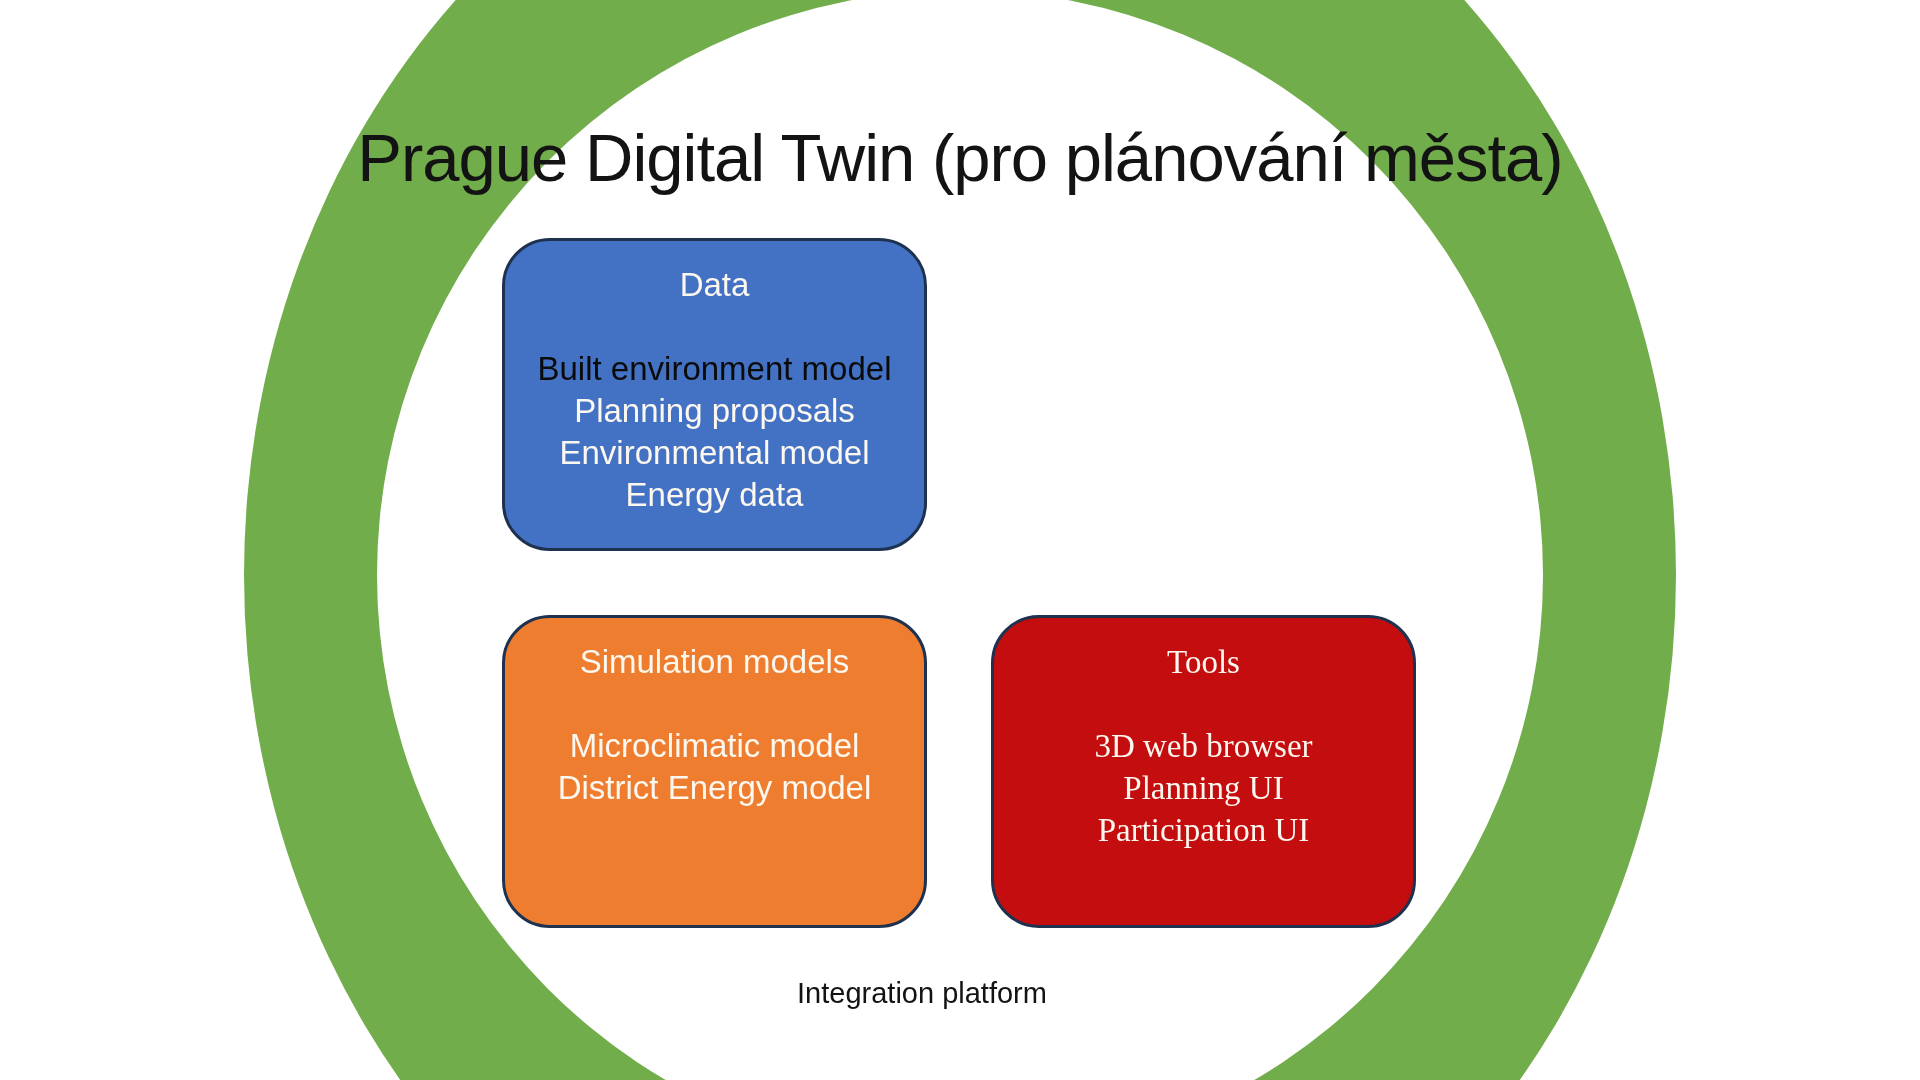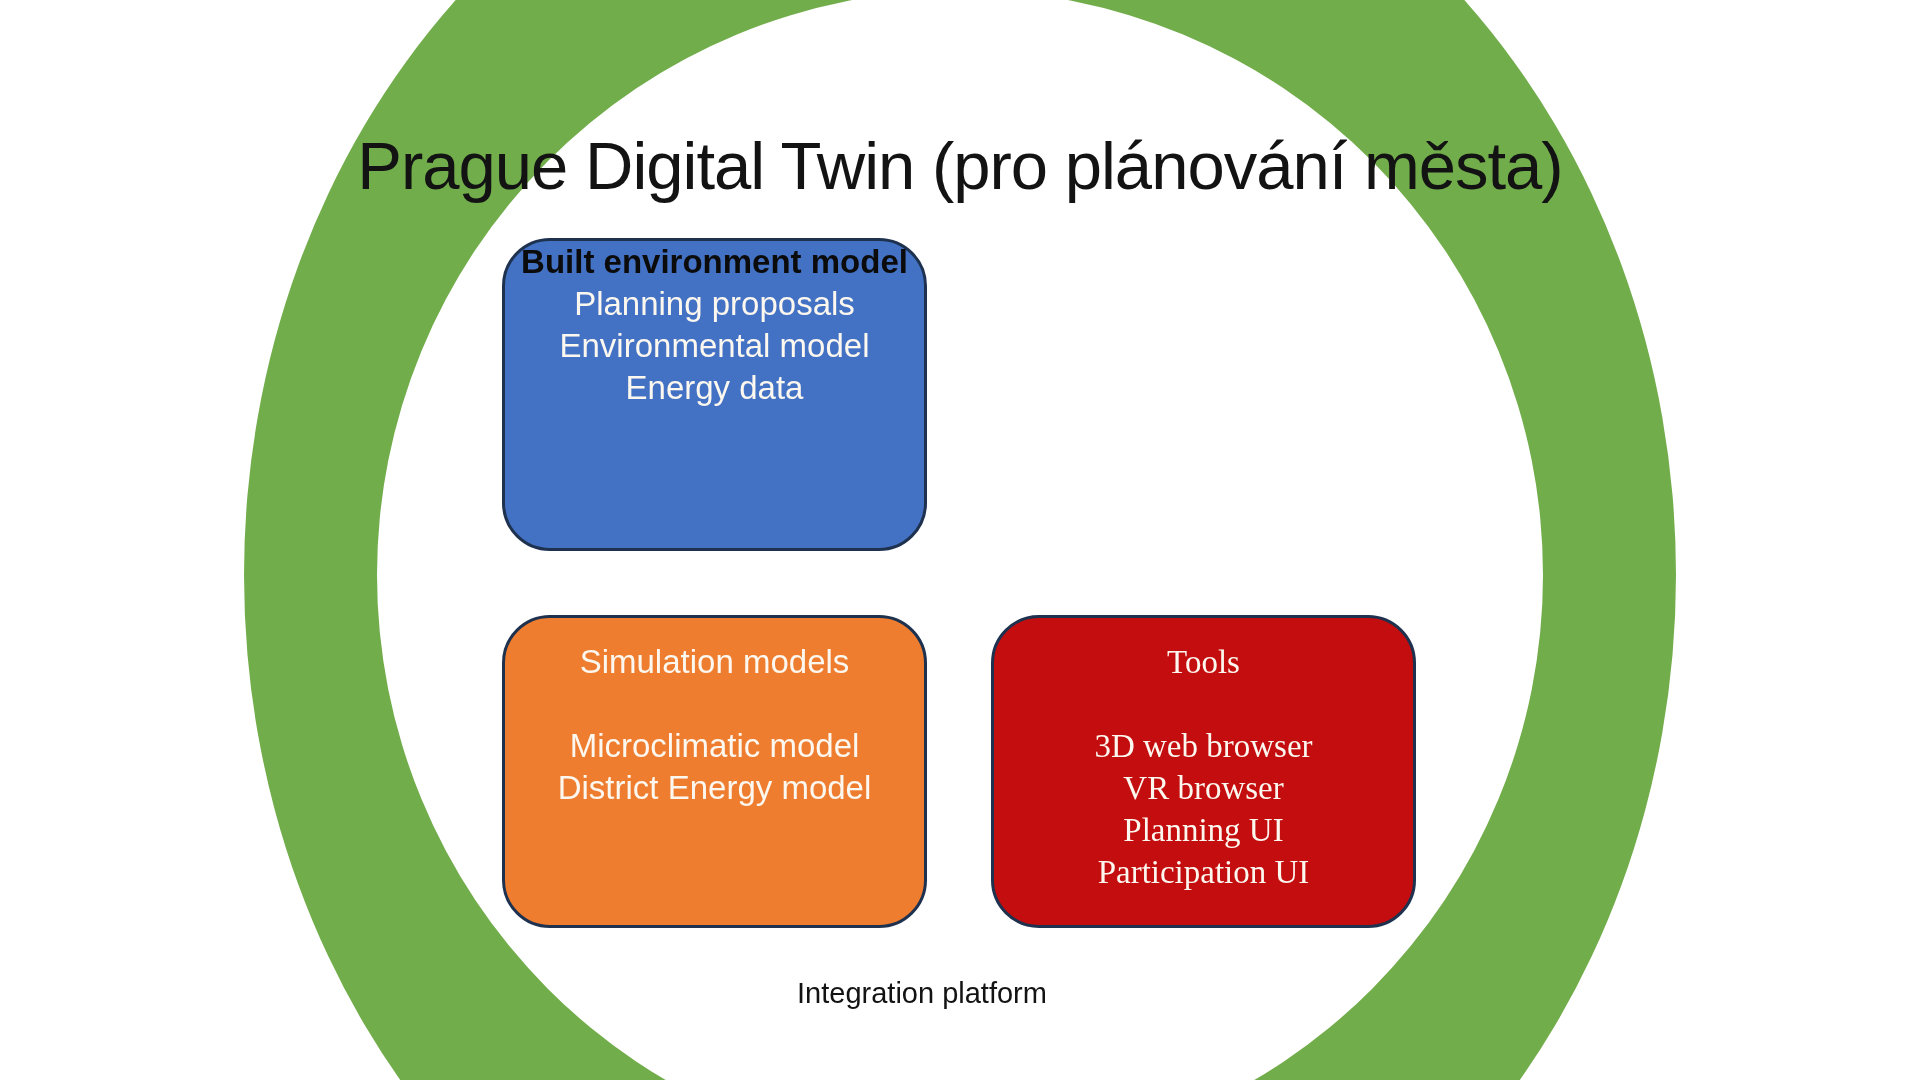--- a/index.html
+++ b/index.html
@@ -17,21 +17,21 @@
   }
   #ring-svg {
     position: absolute;
     left: 0;
     top: 0;
     z-index: 0;
   }
   #slide-title {
     position: absolute;
     z-index: 2;
-    top: 124px;
+    top: 116px;
     left: 0;
     width: 1920px;
     text-align: center;
     font-size: 67px;
     line-height: 84px;
     font-weight: 400;
     letter-spacing: -1px;
     color: #131313;
     white-space: nowrap;
   }
@@ -52,21 +52,21 @@
     line-height: 42px;
     margin-bottom: 42px;
   }
   .line {
     font-size: 33px;
     line-height: 42px;
     white-space: nowrap;
   }
   .line.bold-dark {
     color: #0b0b0b;
-    font-weight: bold;
+    font-weight: normal;
   }
   #data-box       { left: 502px; top: 238px; background: #4372c4; }
   #standards-box  { left: 978px; top: 238px; background: #7a35a0; }
   #simulation-box { left: 502px; top: 615px; background: #ee7d2f; }
   #tools-box      { left: 991px; top: 615px; background: #c30d0e; font-family: Liberation Serif, serif; }
   #integration-label {
     position: absolute;
     z-index: 1;
     top: 972px;
     left: 502px;
@@ -89,36 +89,36 @@
          Z
          M 377 575
          A 583 585 0 1 1 1543 575
          A 583 585 0 1 1 377 575
          Z"></path>
   </svg>
 
   <div id="slide-title">Prague Digital Twin (pro plánování města)</div>
 
   <div class="box" id="data-box">
+    <div class="box-title">Data</div>
     <div class="line bold-dark">Built environment model</div>
     <div class="line">Planning proposals</div>
     <div class="line">Environmental model</div>
     <div class="line">Energy data</div>
   </div>
 
 
   <div class="box" id="simulation-box">
     <div class="box-title">Simulation models</div>
     <div class="line">Microclimatic model</div>
     <div class="line">District Energy model</div>
   </div>
 
   <div class="box" id="tools-box">
     <div class="box-title">Tools</div>
     <div class="line">3D web browser</div>
-    <div class="line">VR browser</div>
     <div class="line">Planning UI</div>
     <div class="line">Participation UI</div>
   </div>
 
   <div id="integration-label">Integration platform</div>
 
 </div>
 
 </body></html>

